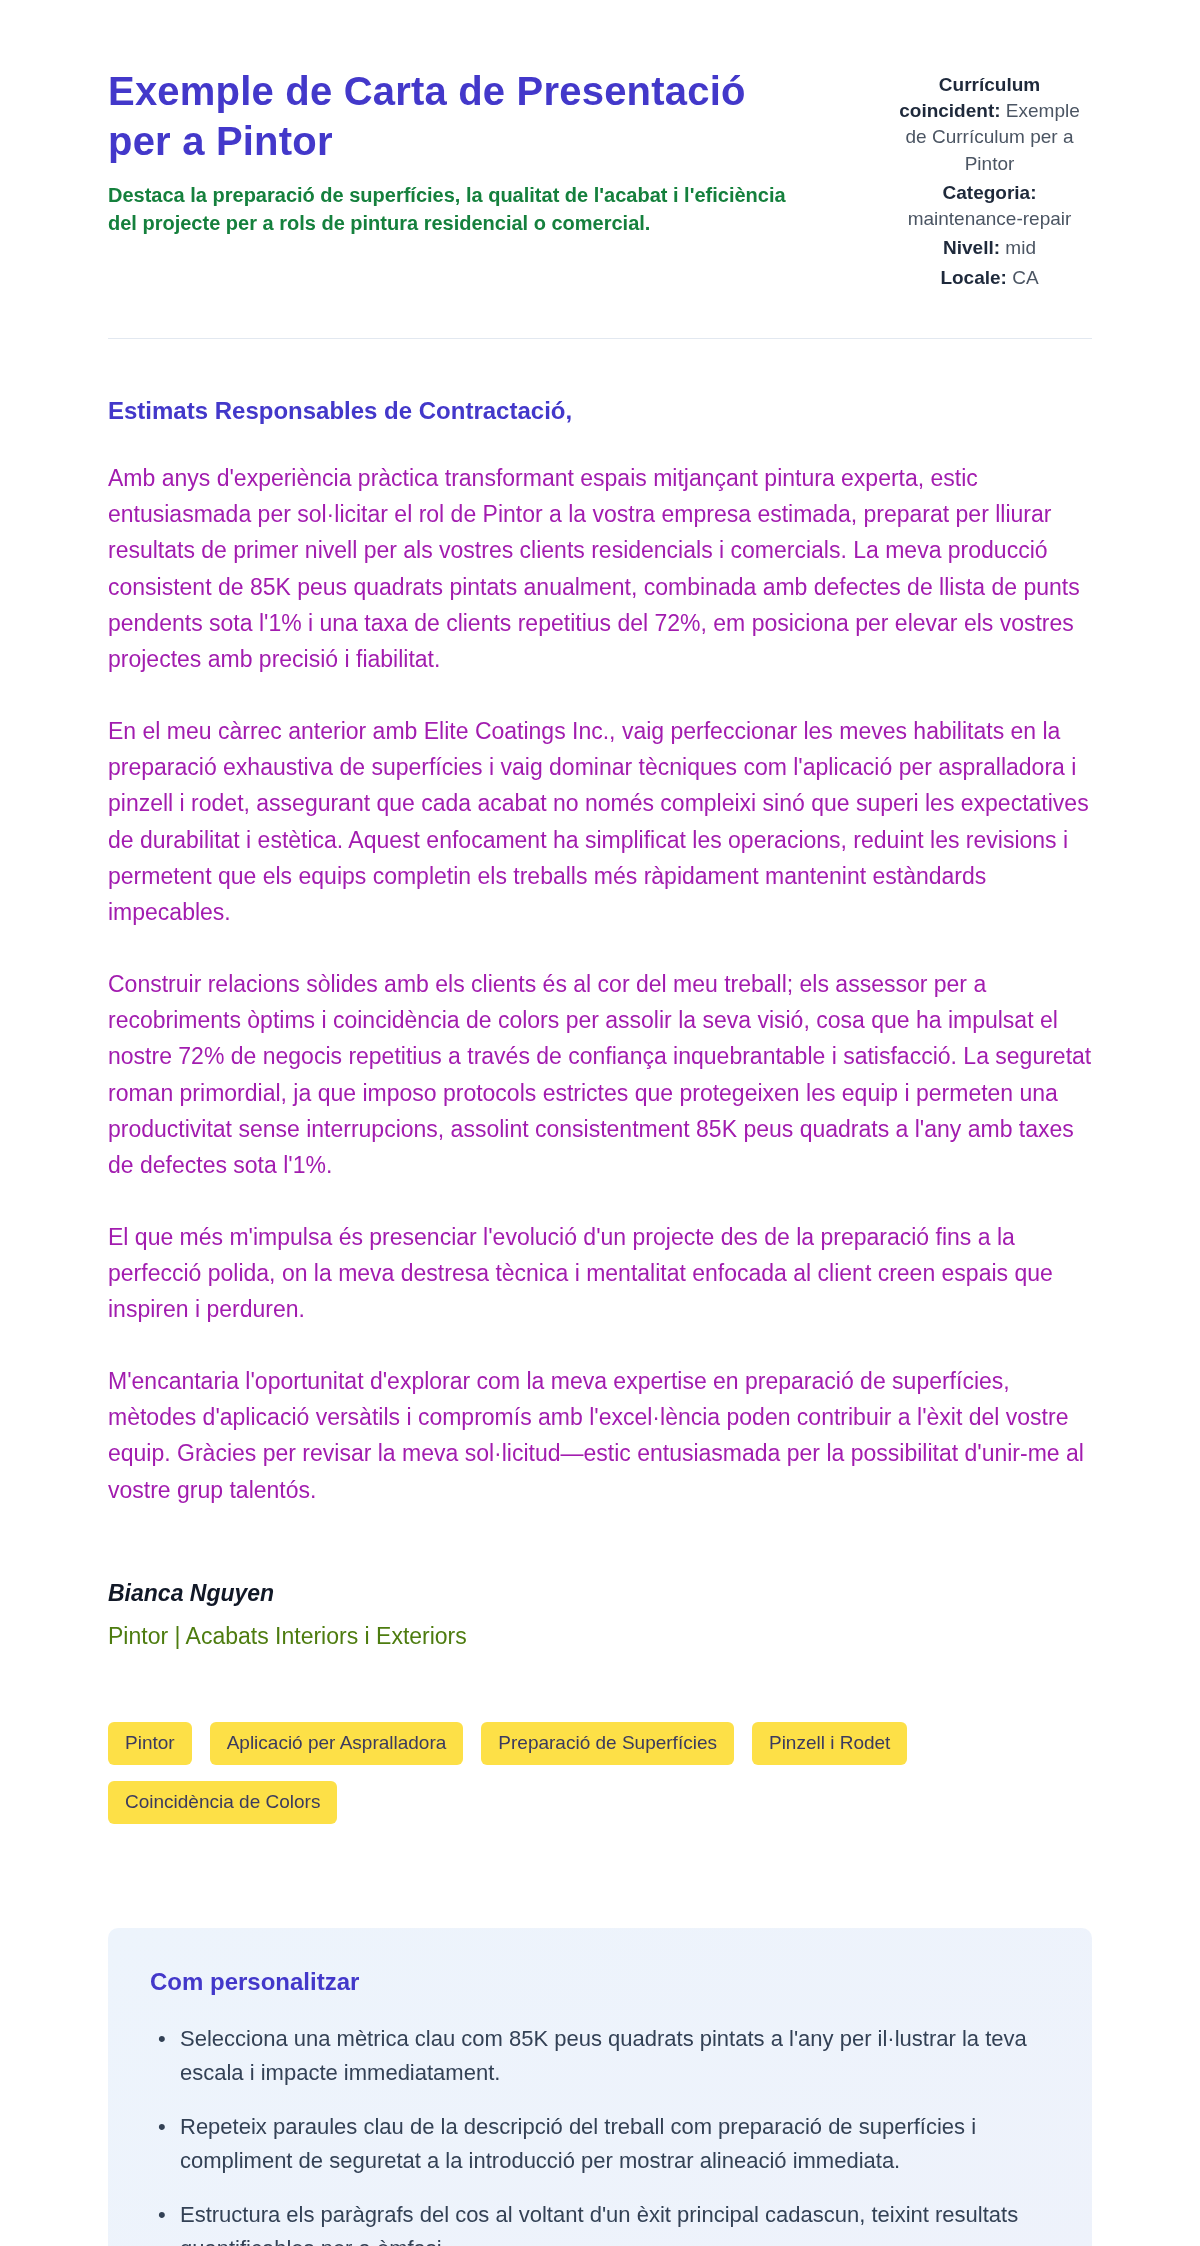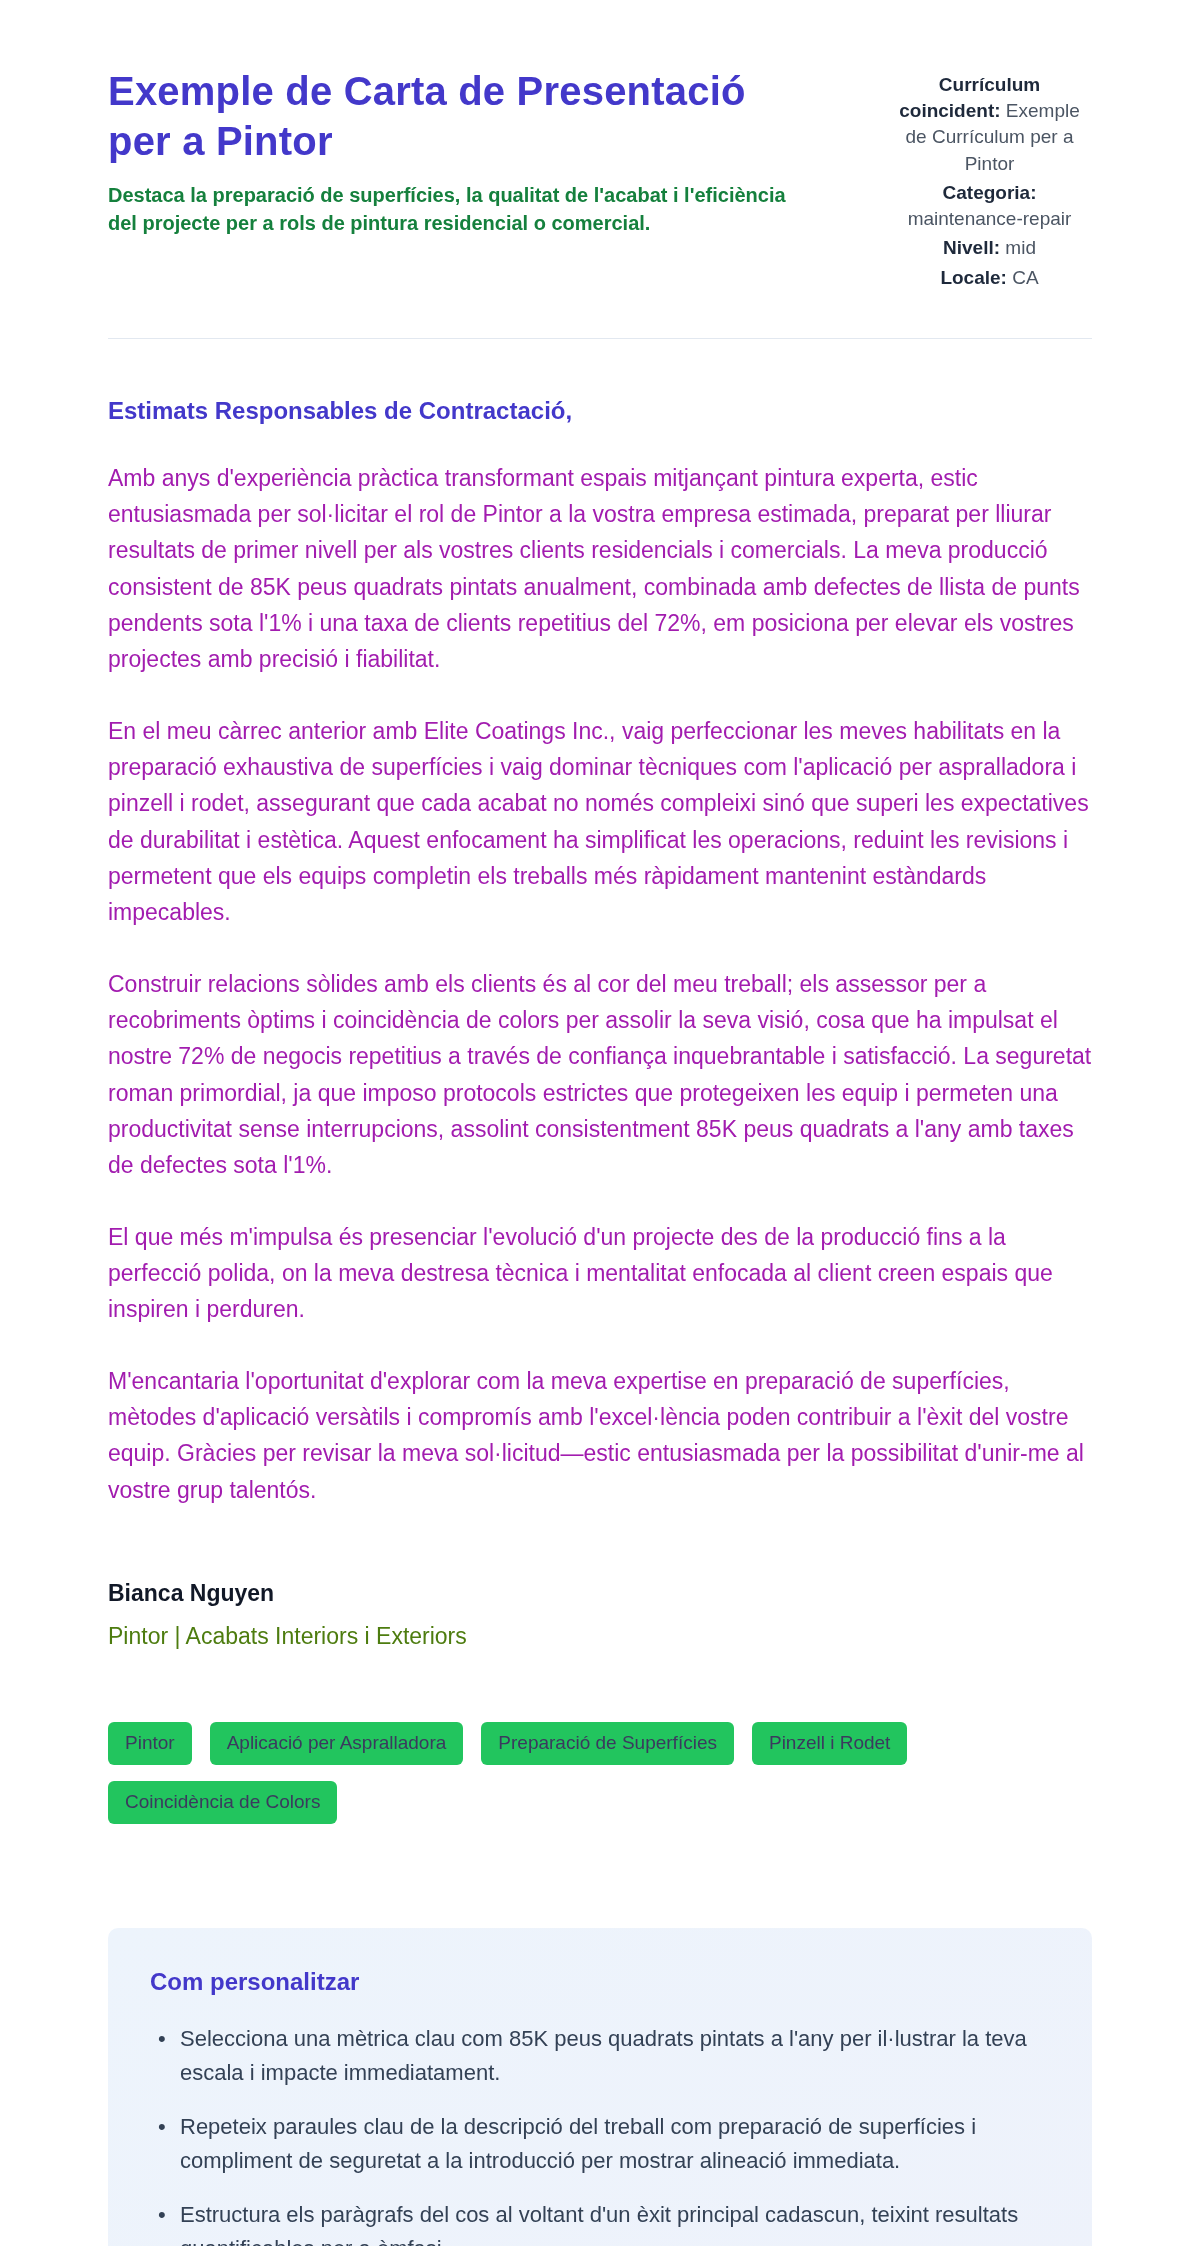--- a/index.html
+++ b/index.html
@@ -57,37 +57,38 @@
     line-height: 1.58;
     color: #a21caf;
     margin-top: 35px;
     max-width: 985px;
   }
   .sig-name {
     margin-top: 72px;
     font-size: 23px;
     font-weight: 700;
     color: #111827;
+    font-style: italic;
   }
   .sig-role {
     margin-top: 16px;
     font-size: 23px;
     color: #4d7c0f;
   }
   
   .chips {
     margin-top: 72px;
     display: flex;
     flex-wrap: wrap;
     gap: 16px 18px;
     max-width: 820px;
   }
   .chip {
     display: inline-block;
-    background: #22c55e;
+    background: #fde047;
     color: #3b3a5e;
     font-size: 19px;
     padding: 10px 17px;
     border-radius: 6px;
     line-height: 1.2;
     white-space: nowrap;
   }
   
   .customize-box {
     margin-top: 104px;
@@ -151,21 +152,21 @@
     </aside>
   </header>
 
   <hr class="divider">
 
   <main class="letter">
     <p class="greeting">Estimats Responsables de Contractació,</p>
     <p class="para">Amb anys d'experiència pràctica transformant espais mitjançant pintura experta, estic entusiasmada per sol·licitar el rol de Pintor a la vostra empresa estimada, preparat per lliurar resultats de primer nivell per als vostres clients residencials i comercials. La meva producció consistent de 85K peus quadrats pintats anualment, combinada amb defectes de llista de punts pendents sota l'1% i una taxa de clients repetitius del 72%, em posiciona per elevar els vostres projectes amb precisió i fiabilitat.</p>
     <p class="para">En el meu càrrec anterior amb Elite Coatings Inc., vaig perfeccionar les meves habilitats en la preparació exhaustiva de superfícies i vaig dominar tècniques com l'aplicació per aspralladora i pinzell i rodet, assegurant que cada acabat no només compleixi sinó que superi les expectatives de durabilitat i estètica. Aquest enfocament ha simplificat les operacions, reduint les revisions i permetent que els equips completin els treballs més ràpidament mantenint estàndards impecables.</p>
     <p class="para">Construir relacions sòlides amb els clients és al cor del meu treball; els assessor per a recobriments òptims i coincidència de colors per assolir la seva visió, cosa que ha impulsat el nostre 72% de negocis repetitius a través de confiança inquebrantable i satisfacció. La seguretat roman primordial, ja que imposo protocols estrictes que protegeixen les equip i permeten una productivitat sense interrupcions, assolint consistentment 85K peus quadrats a l'any amb taxes de defectes sota l'1%.</p>
-    <p class="para">El que més m'impulsa és presenciar l'evolució d'un projecte des de la producció fins a la perfecció polida, on la meva destresa tècnica i mentalitat enfocada al client creen espais que inspiren i perduren.</p>
+    <p class="para">El que més m'impulsa és presenciar l'evolució d'un projecte des de la preparació fins a la perfecció polida, on la meva destresa tècnica i mentalitat enfocada al client creen espais que inspiren i perduren.</p>
     <p class="para">M'encantaria l'oportunitat d'explorar com la meva expertise en preparació de superfícies, mètodes d'aplicació versàtils i compromís amb l'excel·lència poden contribuir a l'èxit del vostre equip. Gràcies per revisar la meva sol·licitud—estic entusiasmada per la possibilitat d'unir-me al vostre grup talentós.</p>
     <p class="sig-name">Bianca Nguyen</p>
     <p class="sig-role">Pintor | Acabats Interiors i Exteriors</p>
   </main>
 
   <div class="chips">
     <span class="chip">Pintor</span>
     <span class="chip">Aplicació per Aspralladora</span>
     <span class="chip">Preparació de Superfícies</span>
     <span class="chip">Pinzell i Rodet</span>

